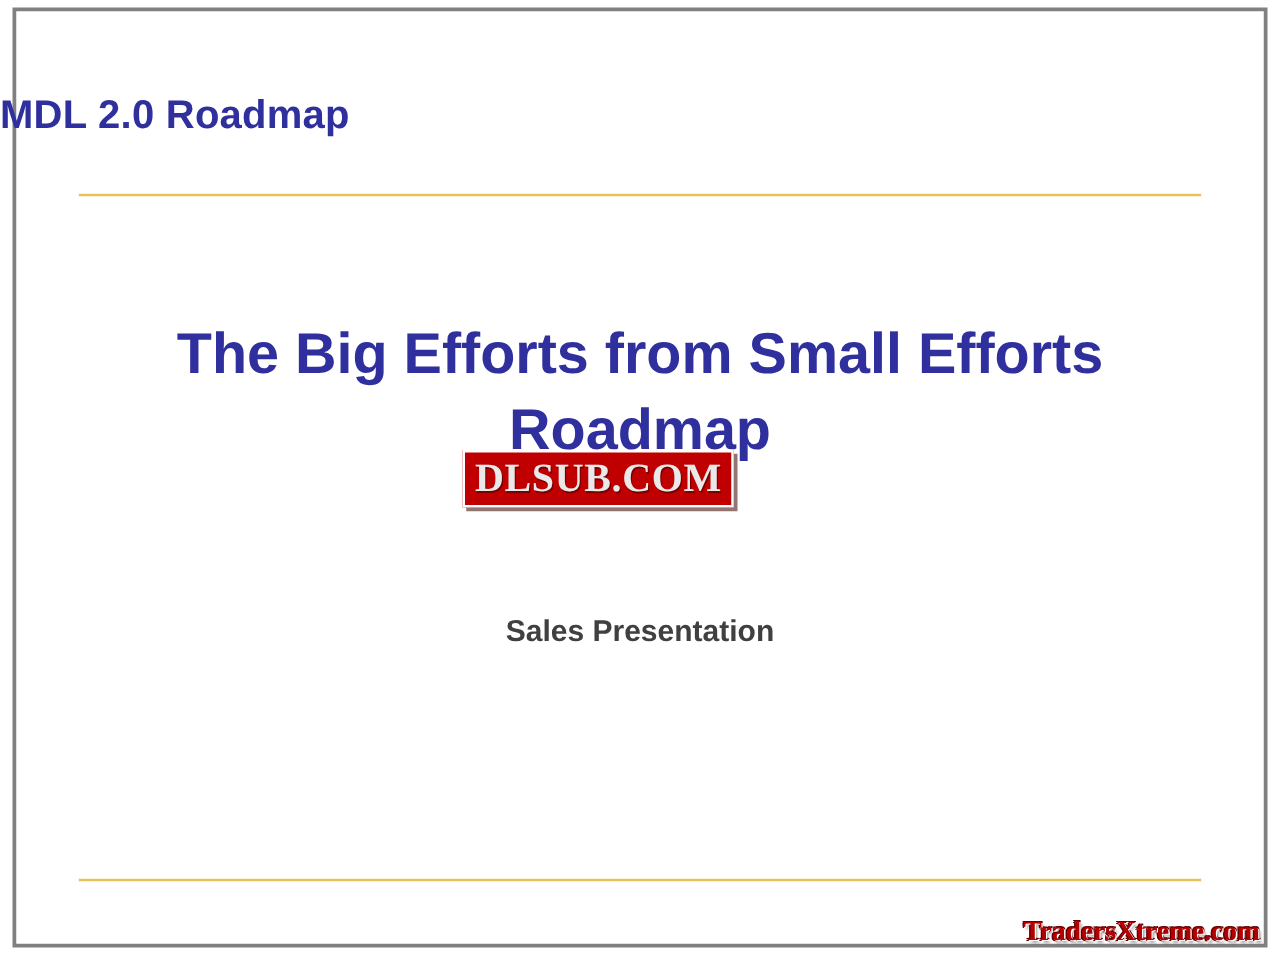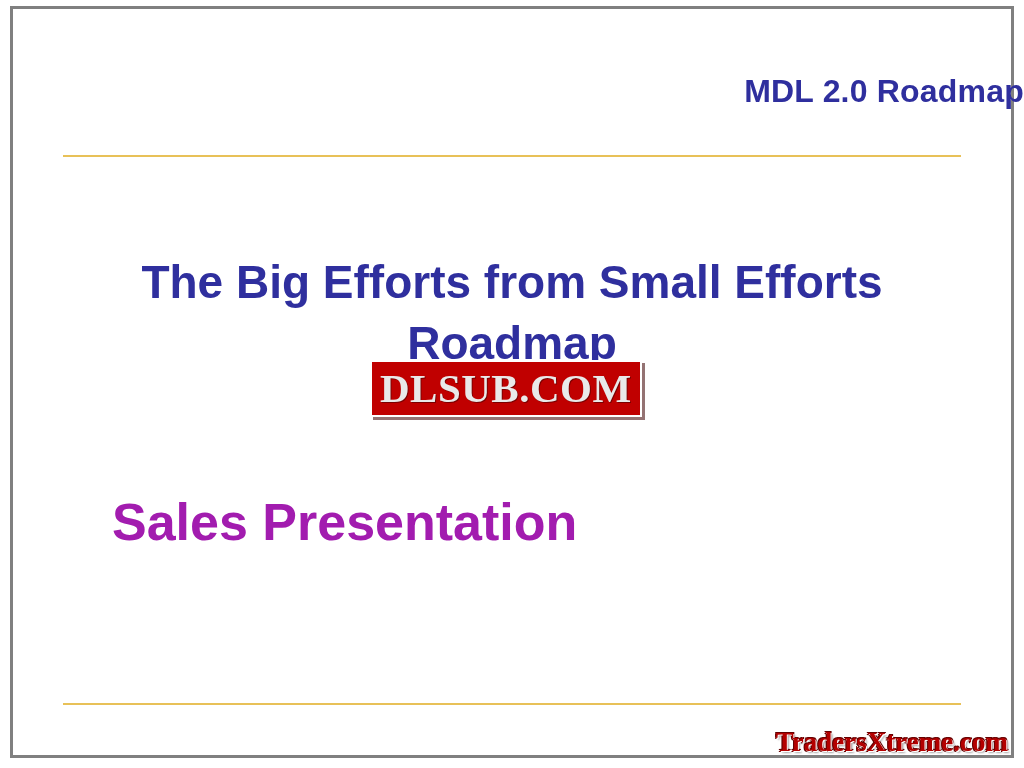--- a/index.html
+++ b/index.html
@@ -51,37 +51,37 @@
       1px 1px 0 #222;
     white-space: nowrap;
   }
   
   #wm-bottom {
     position: absolute;
     right: 16px;
     bottom: 10px;
     font-family: "Liberation Serif", serif;
     font-weight: bold;
-    font-size: 27px;
+    font-size: 22px;
     color: #b40000;
     text-shadow:
       1px 1px 0 #ffffff,
       -1px -1px 0 #660000,
       1px -1px 0 #660000,
       -1px 1px 0 #660000,
       2px 2px 2px rgba(0,0,0,0.35);
     white-space: nowrap;
   }
   
   #slide-title {
     position: absolute;
     left: 0;
     top: 73px;
     width: 1024px;
-    text-align: right;
+    text-align: left;
     font-size: 32px;
     font-weight: bold;
     color: #2f2f9e;
     letter-spacing: 0.2px;
   }
   .rule {
     position: absolute;
     left: 63px;
     width: 898px;
     height: 0;
@@ -99,32 +99,33 @@
     font-size: 46px;
     font-weight: bold;
     color: #2f2f9e;
     line-height: 1.33;
   }
   #subheading {
     position: absolute;
     left: 112px;
     top: 492px;
     width: 800px;
-    font-size: 52px;
+    text-align: center;
+    font-size: 24px;
     font-weight: bold;
-    color: #a21caf;
+    color: #404040;
   }
   
   #wm-stamp {
     position: absolute;
     left: 370px;
     top: 360px;
     font-family: "Liberation Serif", serif;
     font-weight: bold;
-    font-size: 41px;
+    font-size: 32px;
     letter-spacing: 0.5px;
     color: #e9e9e9;
     background: #c00000;
     padding: 2px 8px 3px 8px;
     border: 2px solid #ffffff;
     box-shadow: 3px 3px 0 rgba(60,0,0,0.55);
     text-shadow: 1px 1px 0 #7a0000;
     white-space: nowrap;
   }
 </style>

